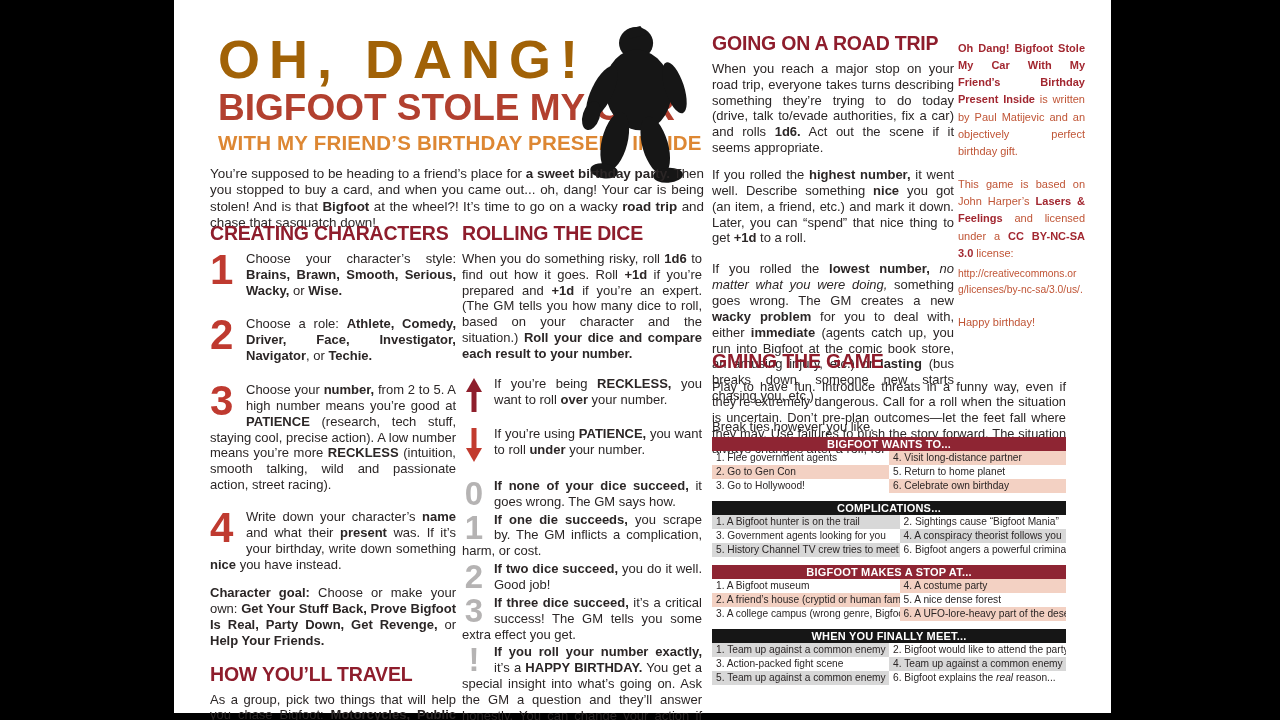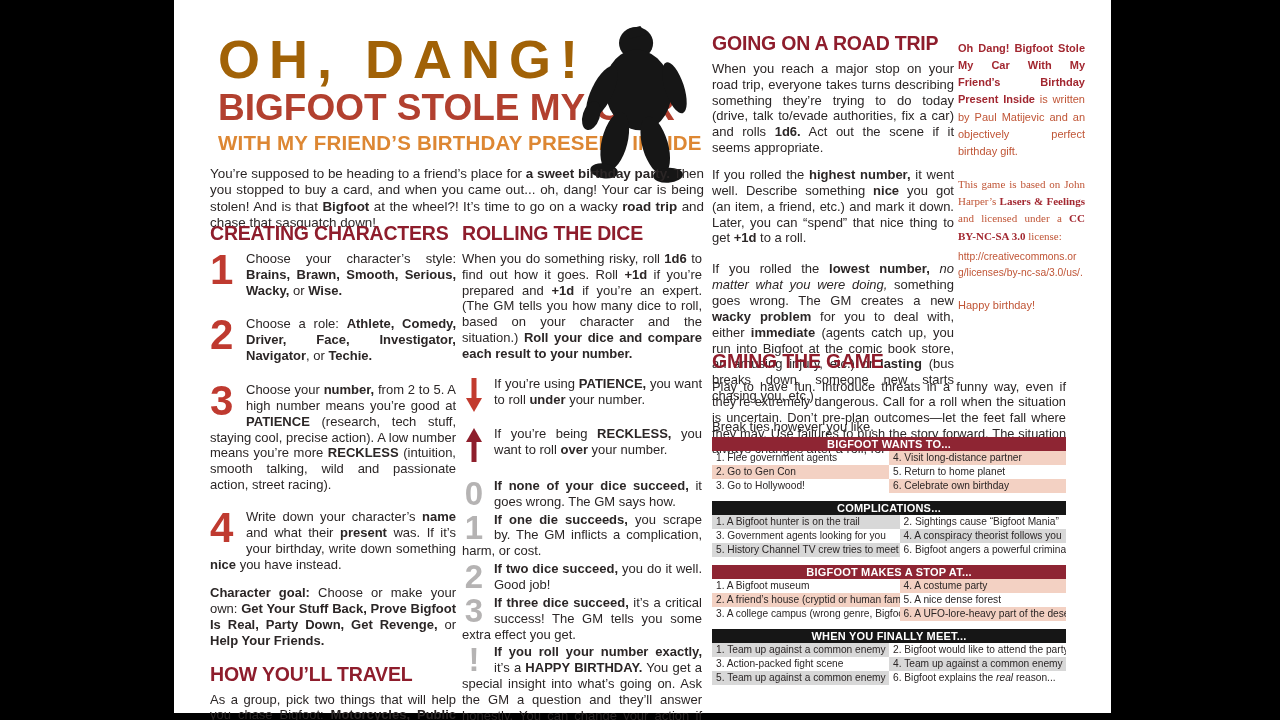--- a/index.html
+++ b/index.html
@@ -95,35 +95,35 @@
 
   </div>
 
   <div class="abs body-text" style="left:288px;top:222px;width:240px;">
     <h2 class="sec">ROLLING THE DICE</h2>
     <p><span>When you do something risky, roll </span><span class="b">1d6</span><span> to find out how it goes. Roll </span><span class="b">+1d</span><span> if you’re prepared and </span><span class="b">+1d</span><span> if you’re an expert. (The GM tells you how many dice to roll, based on your character and the situation.) </span><span class="b">Roll your dice and compare each result to your number.</span></p>
 
     <div class="arrow-item">
       <span class="ic">
         <svg width="16" height="34" viewBox="0 0 16 34">
+            <rect x="5.5" y="12" width="5" height="22" fill="#8e1f2c"></rect>
+            <polygon points="0,14 16,14 8,0" fill="#8e1f2c"></polygon>
+          </svg>
+      </span>
+      <span><span>If you’re being </span><span class="b">RECKLESS,</span><span> you want to roll </span><span class="b">over</span><span> your number.</span></span>
+    </div>
+
+    <div class="arrow-item">
+      <span class="ic">
+        <svg width="16" height="34" viewBox="0 0 16 34">
             <rect x="5.5" y="0" width="5" height="22" fill="#c23b2e"></rect>
             <polygon points="0,20 16,20 8,34" fill="#c23b2e"></polygon>
           </svg>
       </span>
       <span><span>If you’re using </span><span class="b">PATIENCE,</span><span> you want to roll </span><span class="b">under</span><span> your number.</span></span>
-    </div>
-
-    <div class="arrow-item">
-      <span class="ic">
-        <svg width="16" height="34" viewBox="0 0 16 34">
-            <rect x="5.5" y="12" width="5" height="22" fill="#8e1f2c"></rect>
-            <polygon points="0,14 16,14 8,0" fill="#8e1f2c"></polygon>
-          </svg>
-      </span>
-      <span><span>If you’re being </span><span class="b">RECKLESS,</span><span> you want to roll </span><span class="b">over</span><span> your number.</span></span>
     </div>
 
     <div style="margin-top:16px;">
       <div class="dres">
         <span class="num">0</span>
         <span><span class="b">If none of your dice succeed,</span><span> it goes wrong. The GM says how.</span></span>
       </div>
       <div class="dres">
         <span class="num">1</span>
         <span><span class="b">If one die succeeds,</span><span> you scrape by. The GM inflicts a complication, harm, or cost.</span></span>
@@ -147,21 +147,21 @@
   <div class="abs body-text" style="left:538px;top:32px;width:242px;">
     <h2 class="sec">GOING ON A ROAD TRIP</h2>
     <p><span>When you reach a major stop on your road trip, everyone takes turns describing something they’re trying to do today (drive, talk to/evade authorities, fix a car) and rolls </span><span class="b">1d6.</span><span> Act out the scene if it seems appropriate.</span></p>
     <p style="margin-top:0;"><span>If you rolled the </span><span class="b">highest number,</span><span> it went well. Describe something </span><span class="b">nice</span><span> you got (an item, a friend, etc.) and mark it down. Later, you can “spend” that nice thing to get </span><span class="b">+1d</span><span> to a roll.</span></p>
     <p style="margin-top:15px;"><span>If you rolled the </span><span class="b">lowest number,</span><span> </span><span class="i">no matter what you were doing,</span><span> something goes wrong. The GM creates a new </span><span class="b">wacky problem</span><span> for you to deal with, either </span><span class="b">immediate</span><span> (agents catch up, you run into Bigfoot at the comic book store, an amusing injury, etc.) or </span><span class="b">lasting</span><span> (bus breaks down, someone new starts chasing you, etc.).</span></p>
     <p style="margin-top:15px;">Break ties however you like.</p>
   </div>
 
   <div class="abs sidebar" style="left:784px;top:40px;width:127px;">
     <p><span class="b">Oh Dang! Bigfoot Stole My Car With My Friend’s Birthday Present Inside</span><span> is written by Paul Matijevic and an objectively perfect birthday gift.</span></p>
-    <p style="margin-bottom:4px;font-family:Liberation Serif, serif;"><span>This game is based on John Harper’s </span><span class="b">Lasers &amp; Feelings</span><span> and licensed under a </span><span class="b">CC BY-NC-SA 3.0</span><span> license:</span></p>
+    <p style="margin-bottom:4px;"><span>This game is based on John Harper’s </span><span class="b">Lasers &amp; Feelings</span><span> and licensed under a </span><span class="b">CC BY-NC-SA 3.0</span><span> license:</span></p>
     <p class="url">http://creativecommons.org/licenses/by-nc-sa/3.0/us/.</p>
     <p style="margin-top:14px;">Happy birthday!</p>
   </div>
 
   <div class="abs body-text gm" style="left:538px;top:350px;width:354px;font-size:12.8px;">
     <h2 class="sec">GMING THE GAME</h2>
     <p>Play to have fun. Introduce threats in a funny way, even if they’re extremely dangerous. Call for a roll when the situation is uncertain. Don’t pre-plan outcomes—let the feet fall where they may. Use failures to push the story forward. The situation always changes after a roll, for good or ill.</p>
   </div>
 
   <div class="abs" style="left:538px;top:437px;width:354px;">

